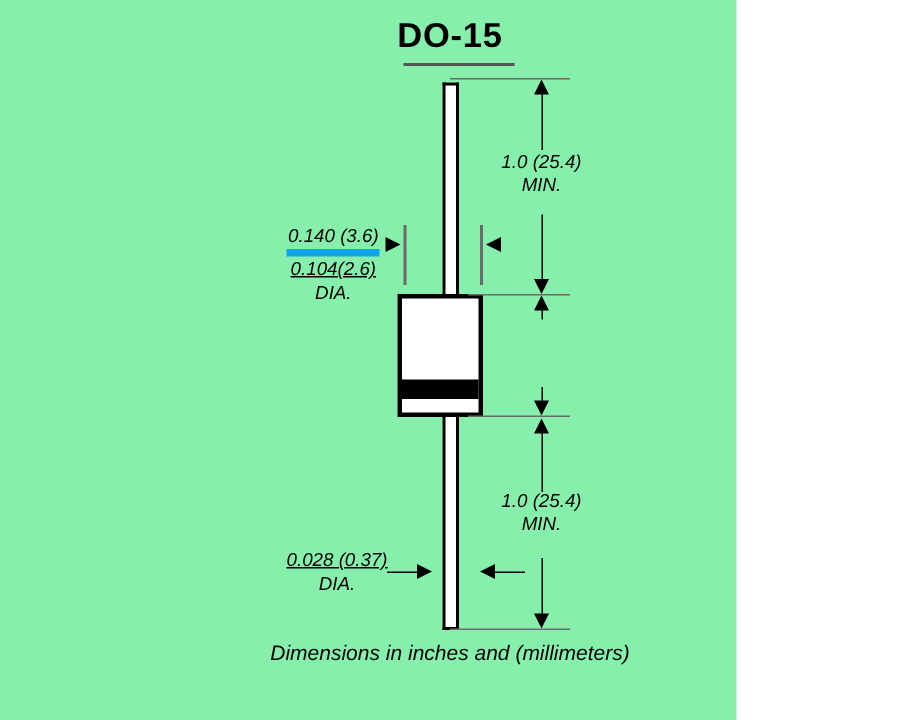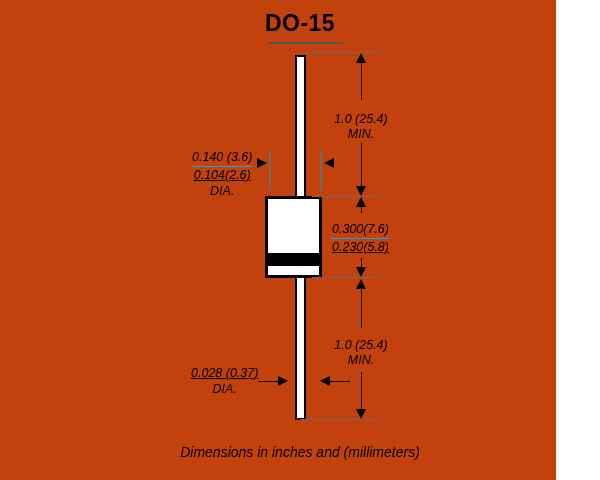--- a/index.html
+++ b/index.html
@@ -9,23 +9,23 @@
   }
   body {
     width: 600px;
     height: 480px;
     background: #ffffff;
     font-family: "Liberation Sans", sans-serif;
     overflow: hidden;
   }
   #sheet {
     position: relative;
-    width: 556px;
+    width: 491px;
     height: 480px;
-    background: #c2410c;
+    background: #86efac;
   }
 
   
   .title {
     position: absolute;
     left: 0;
     top: 10px;
     width: 600px;
     text-align: center;
     font-size: 23px;
@@ -115,53 +115,52 @@
   }
 
   
   .note {
     position: absolute;
     font-style: italic;
     font-size: 12.5px;
     color: #000000;
     line-height: 15px;
     white-space: nowrap;
-    margin-top: 11px;
   }
   .note.center {
     text-align: center;
   }
   .frac {
     position: absolute;
     font-style: italic;
     font-size: 12.5px;
     color: #000000;
     line-height: 15px;
     white-space: nowrap;
     text-align: center;
   }
   .frac .num {
     display: block;
-    border-bottom: 1px solid #0ea5e9;
+    border-bottom: 5px solid #0ea5e9;
     padding: 0 1px 1px 1px;
   }
   .frac .den {
     display: block;
     padding: 1px 1px 0 1px;
     text-decoration: underline;
   }
   .frac .suffix {
     display: block;
     padding-top: 1px;
   }
 
   .caption {
     position: absolute;
     left: 0;
-    top: 444px;
+    top: 427px;
     width: 600px;
     text-align: center;
     font-style: italic;
     font-size: 14px;
     color: #000000;
   }
 </style>
 </head>
 <body>
 
@@ -192,24 +191,20 @@
     <span>MIN.</span>
   </div>
 
   <div class="ext-line" style="left:312px; top:277px; width:68px;"></div>
 
   <div class="dim-line-v" style="left:361px; top:201px; height:12px;"></div>
   <div class="arrow arrow-up" style="left:356px; top:197px;"></div>
   <div class="dim-line-v" style="left:361px; top:258px; height:13px;"></div>
   <div class="arrow arrow-down" style="left:356px; top:267px;"></div>
 
-  <div class="frac" style="left:331px; top:222px;">
-    <span class="num">0.300(7.6)</span>
-    <span class="den">0.230(5.8)</span>
-  </div>
 
   <div class="ext-line" style="left:300px; top:419px; width:80px;"></div>
 
   <div class="dim-line-v" style="left:361px; top:288px; height:40px;"></div>
   <div class="arrow arrow-up" style="left:356px; top:279px;"></div>
   <div class="dim-line-v" style="left:361px; top:372px; height:41px;"></div>
   <div class="arrow arrow-down" style="left:356px; top:409px;"></div>
 
   <div class="note center" style="left:306px; top:327px; width:110px;">
     <span>1.0 (25.4)</span><br>

